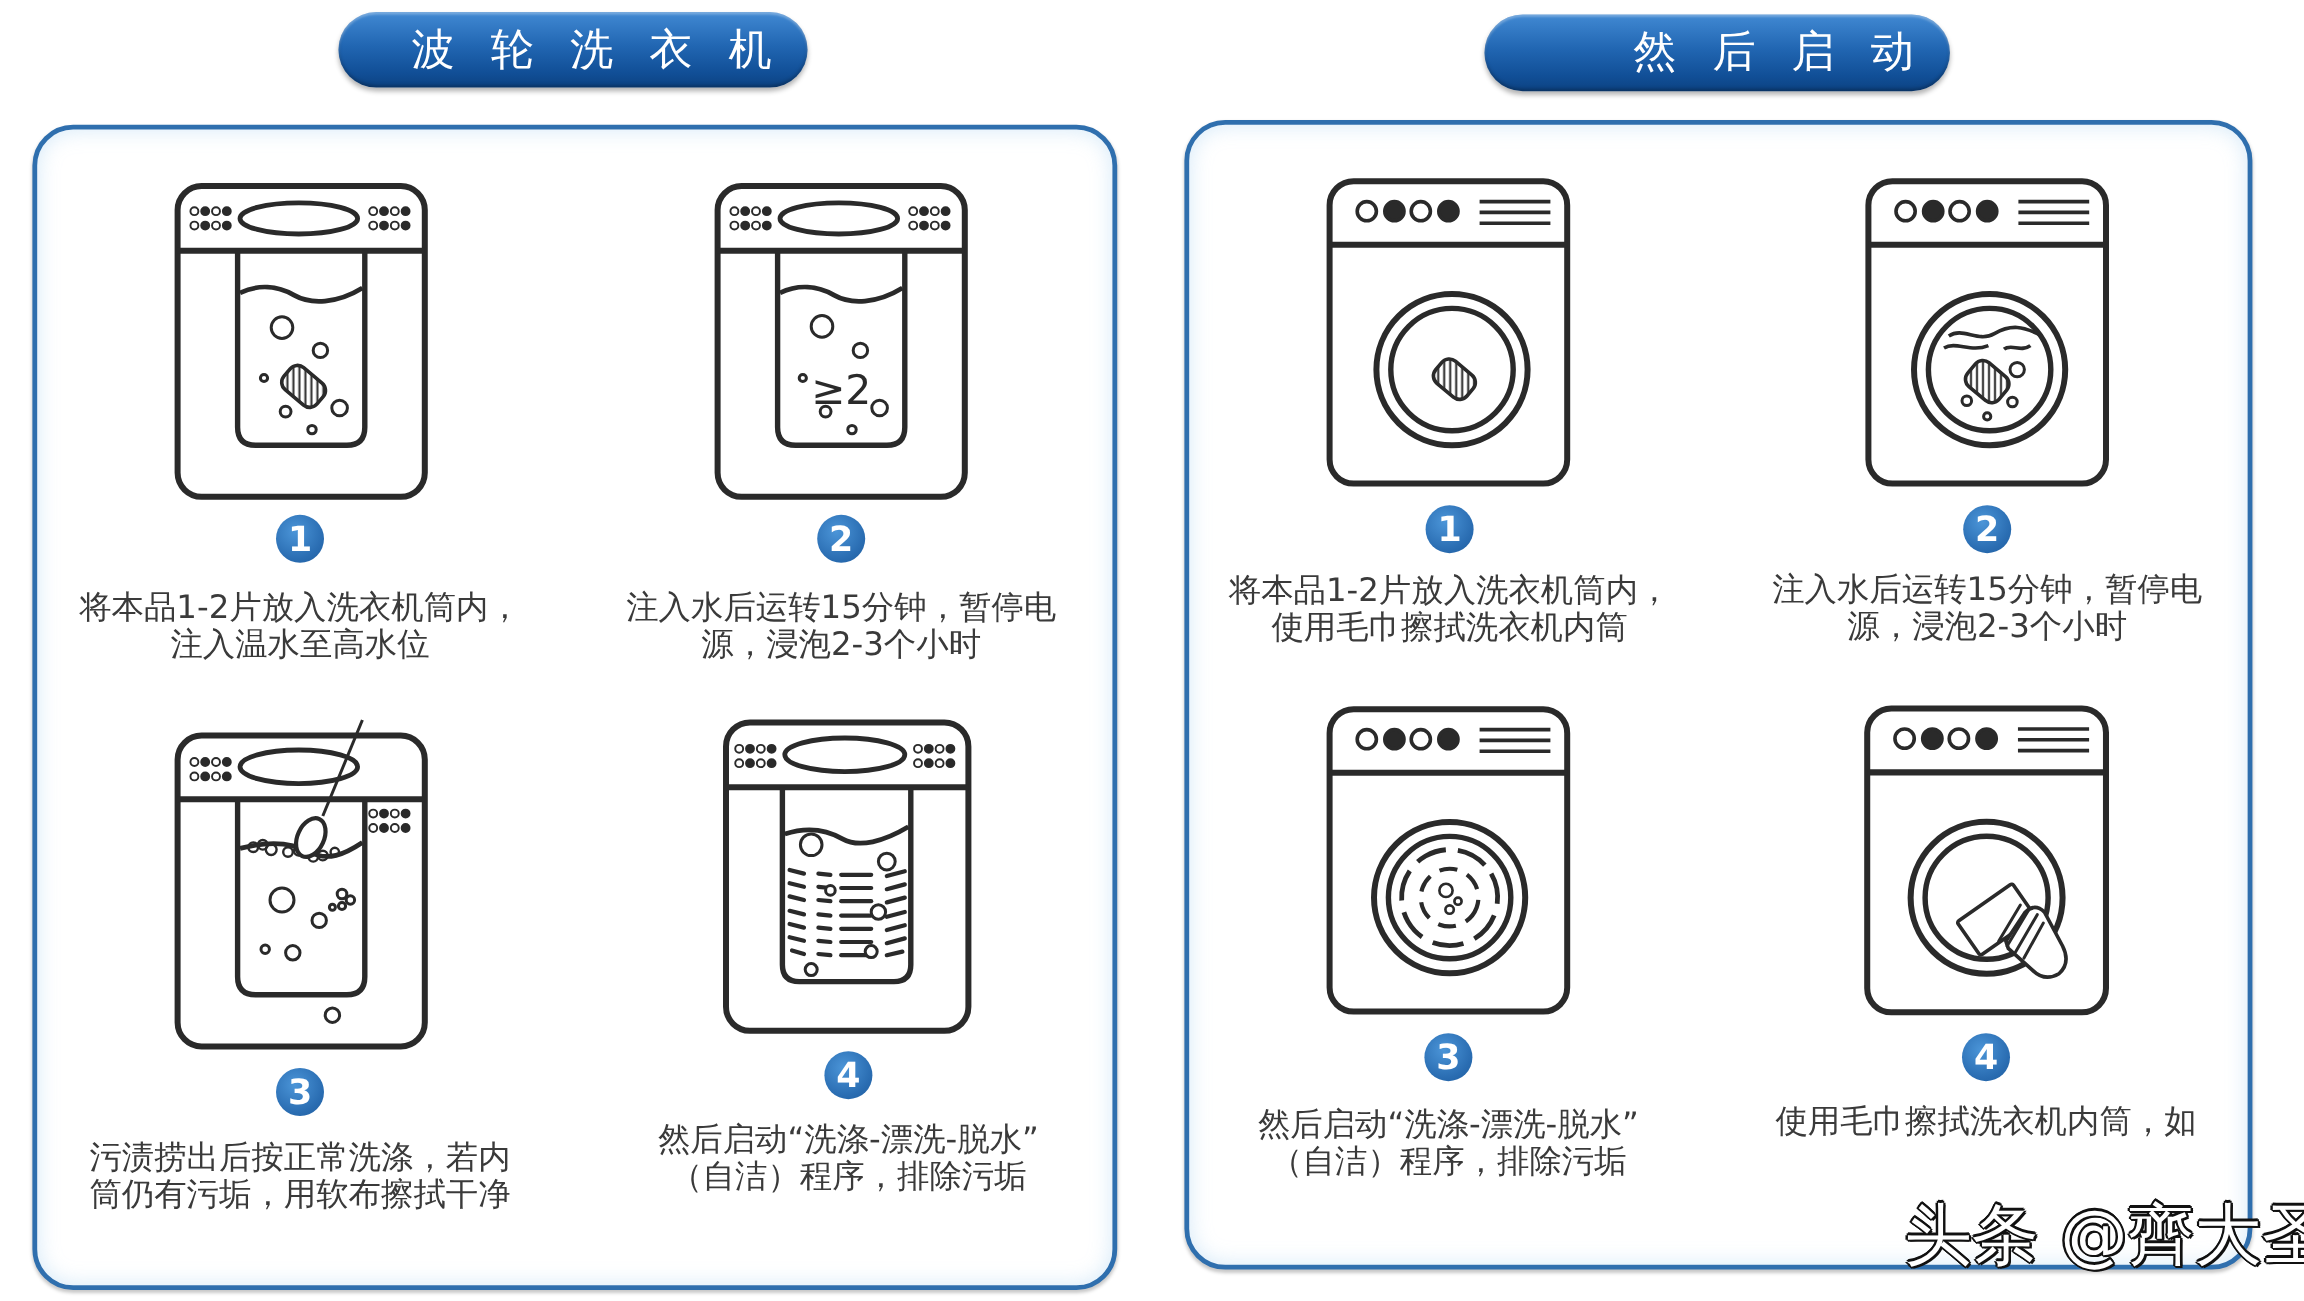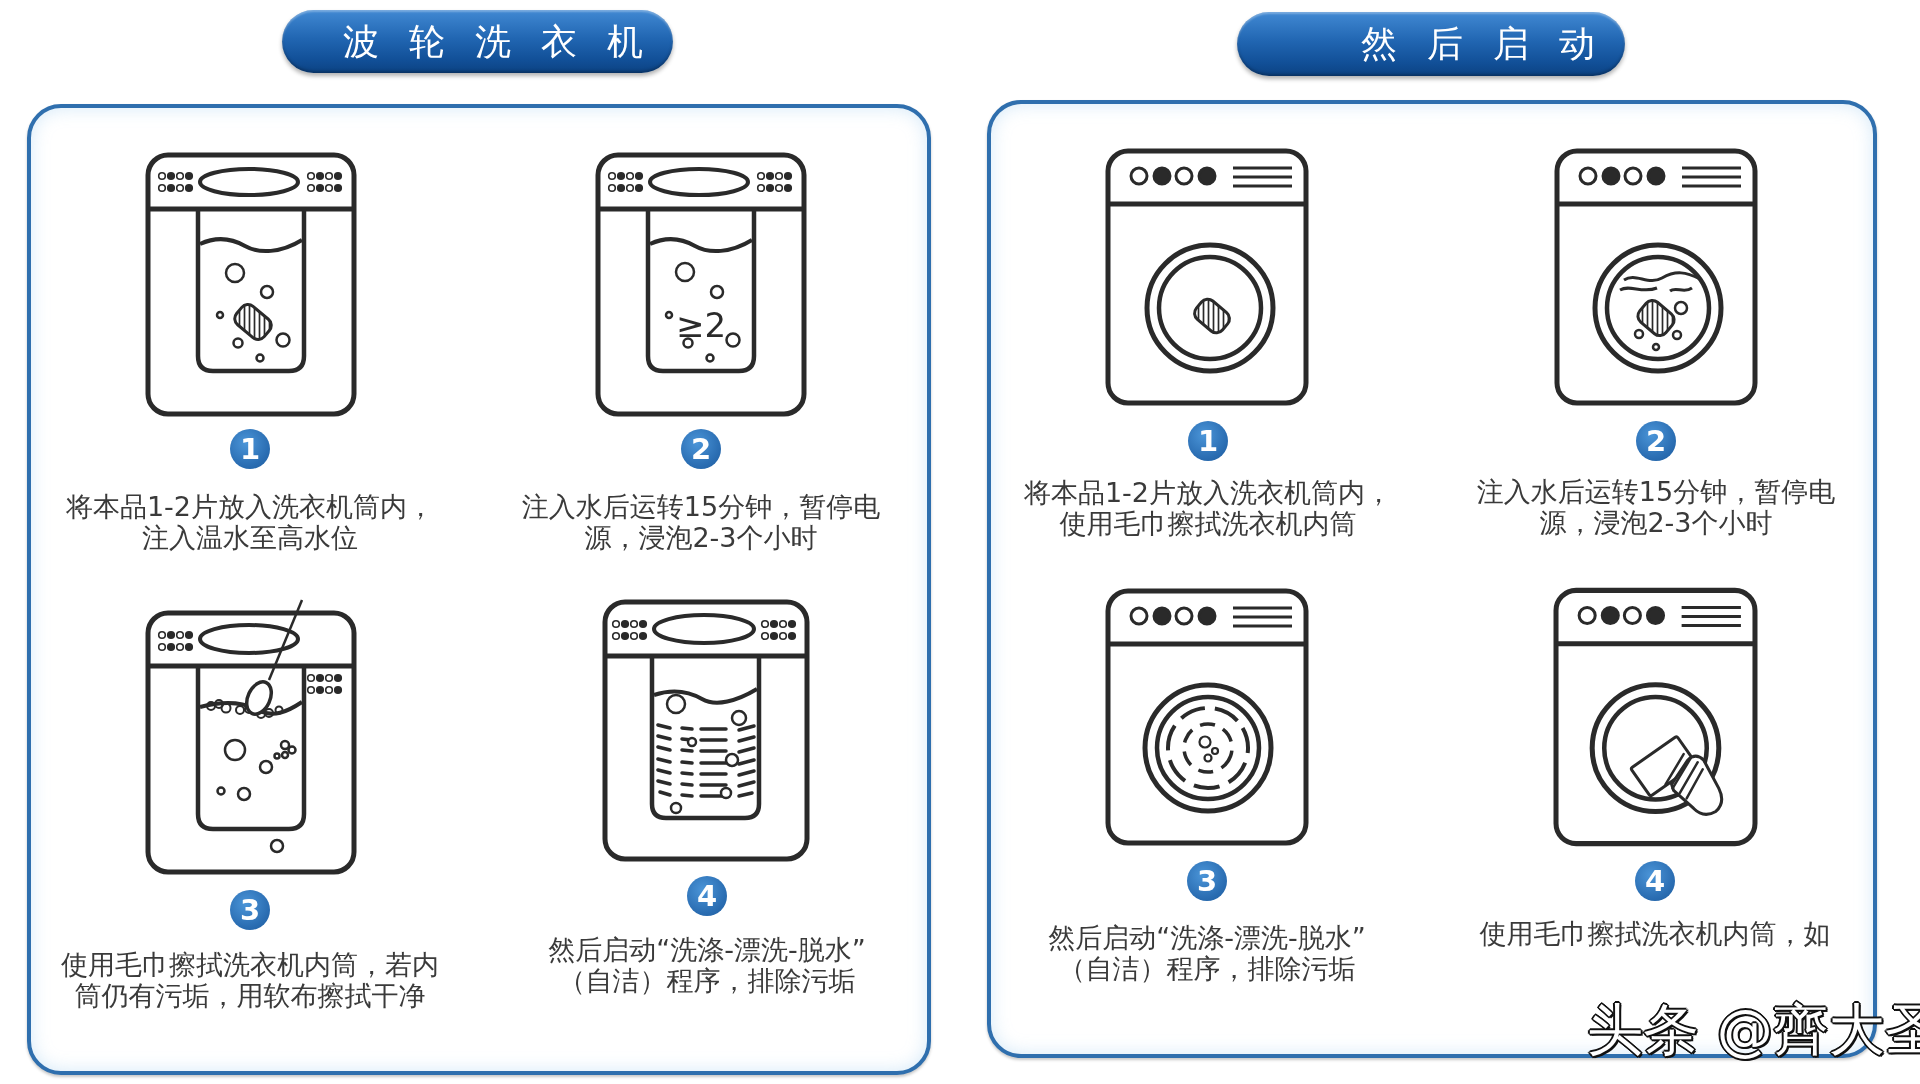--- a/index.html
+++ b/index.html
@@ -161,21 +161,21 @@
       <circle cx="99" cy="184" r="6"></circle>
       <circle cx="140" cy="135" r="4"></circle>
       <circle cx="147" cy="140" r="3.5"></circle>
       <circle cx="140" cy="145" r="3"></circle>
       <circle cx="132" cy="146" r="2.5"></circle>
       <circle cx="132" cy="236" r="6"></circle>
     </g>
   </svg>
   <div class="badge" style="left:250px; top:910px;">3</div>
   <div class="desc" style="left:250px; top:949px;">
-    <div class="desc-line">使用毛巾擦拭洗衣机内筒，若内</div>
+    <div class="desc-line">污渍捞出后按正常洗涤，若内</div>
     <div class="desc-line">筒仍有污垢，用软布擦拭干净</div>
   </div>
 
   <svg class="icon" style="left:602px; top:599px;" width="208" height="263" viewBox="0 0 208 263" fill="none" stroke="#2a2a2a">
     <rect x="3" y="3" width="202" height="257" rx="20" fill="#ffffff" stroke-width="5"></rect>
     <line x1="3" y1="57" x2="205" y2="57" stroke-width="5"></line>
     <ellipse cx="102" cy="30" rx="50" ry="14" stroke-width="4"></ellipse>
     <use href="#dotgrid" x="14" y="25"></use>
     <use href="#dotgrid" x="163" y="25"></use>
     <path d="M50 57 V205 Q50 219 64 219 H143 Q157 219 157 205 V57" stroke-width="4.5"></path>

